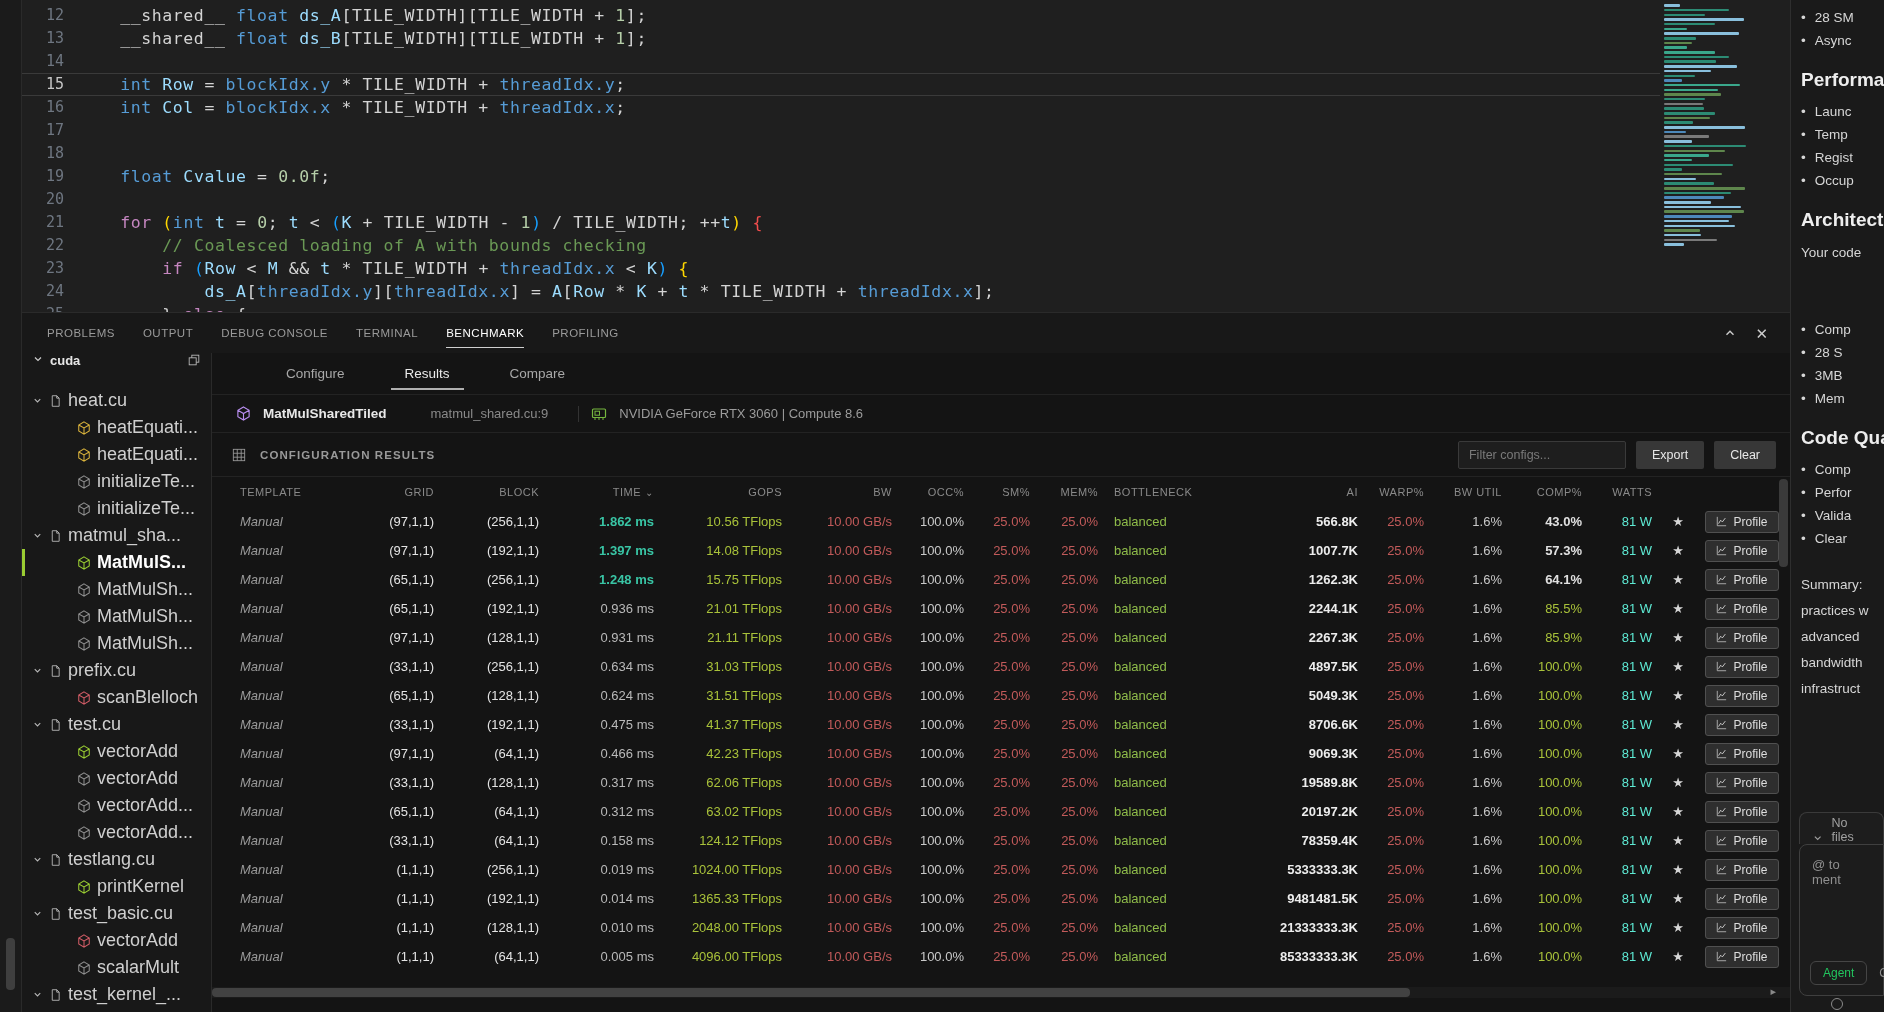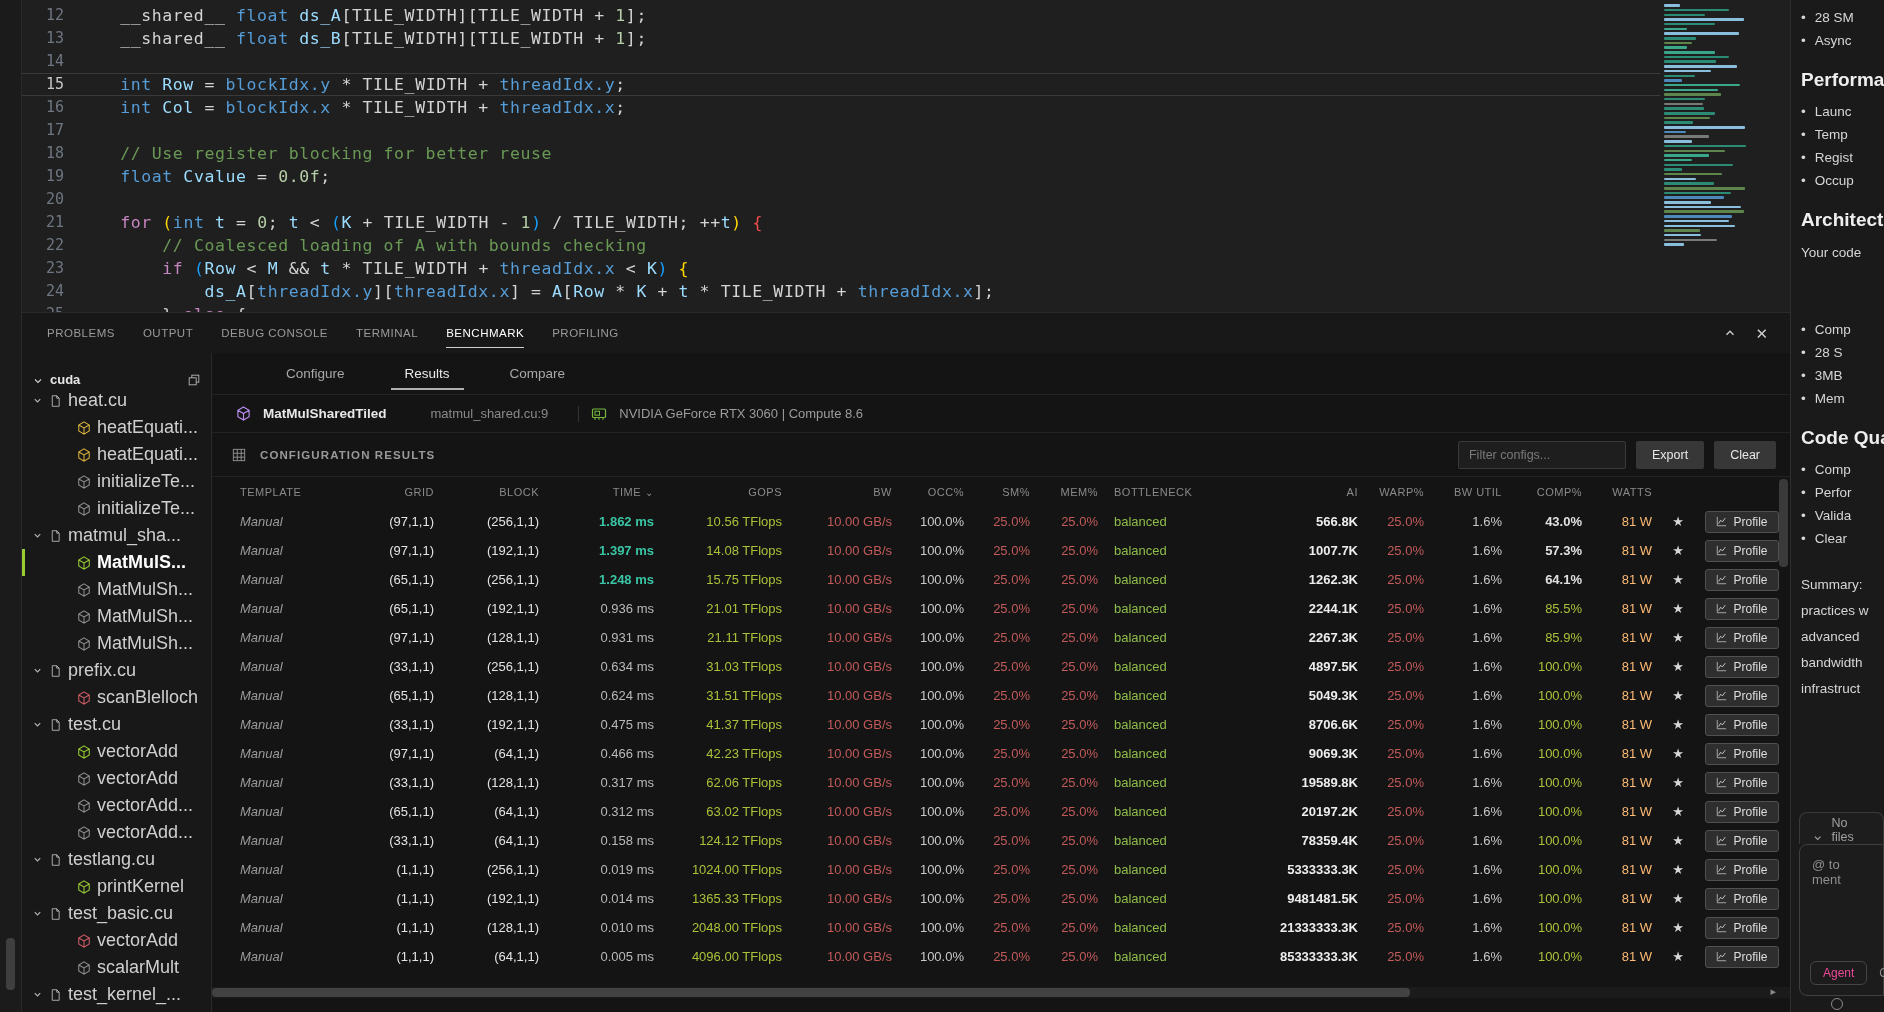--- a/index.html
+++ b/index.html
@@ -38,21 +38,21 @@
   .ptab.active { color:#ffffff; }
   .ptab.active::after { content:""; position:absolute; left:14px; right:14px; bottom:5px; height:1.5px; background:#d0d0d0; }
   .tab-actions { margin-left:auto; margin-right:22px; display:flex; gap:18px; align-items:center; color:#cccccc; }
   .tab-actions svg { display:block; }
   .close-x { font-size:15px; line-height:1; cursor:pointer; }
 
   .panel-body { flex:1; display:flex; overflow:hidden; }
 
   
   .sidebar { width:190px; flex:none; background:#181818; border-right:1px solid #2a2a2a; overflow:hidden; }
-  .sb-header { height:34px; display:flex; align-items:flex-end; padding:0 10px 0 10px; color:#e6e6e6;
+  .sb-header { height:34px; display:flex; align-items:flex-start; padding:0 10px 0 10px; color:#e6e6e6;
     font-weight:bold; font-size:13px; gap:6px; }
   .sb-header .spacer { flex:1; }
   .tree-item { height:27px; display:flex; align-items:center; font-size:18px; color:#cfcfcf; cursor:pointer; gap:6px; }
   .tree-item.file { padding-left:10px; }
   .tree-item.kernel { padding-left:55px; }
   .tree-item.kernel.selected { padding-left:52px; border-left:3px solid #9acd32; color:#ffffff; font-weight:bold; }
   .tree-item svg { flex:none; }
   .tree-item .lbl { white-space:nowrap; overflow:hidden; }
   .cube-yellow { color:#d9b23c; } .cube-gray { color:#8f8f8f; } .cube-green { color:#9acd32; }
   .cube-red { color:#d05c66; } .cube-purple { color:#b98ef0; }
@@ -85,21 +85,21 @@
   .al { text-align:left; padding-left:10px; } .ar { text-align:right; padding-right:6px; } .ac { text-align:center; }
   .c-template { font-style:italic; color:#9a9a9a; }
   .c-grid, .c-block { color:#e4e4e4; }
   .c-time { color:#b9b9b9; } .c-time.best { color:#39c5a5; font-weight:bold; }
   .c-gops { color:#a9c23a; }
   .c-bw, .c-sm, .c-mem, .c-warp, .c-bwutil { color:#c25a5a; }
   .c-occ { color:#c9c9c9; }
   .c-bottleneck { color:#8fbc4a; }
   .c-ai { color:#ededed; font-weight:bold; }
   .c-comp { color:#e0e0e0; font-weight:bold; } .c-comp.green { color:#a9c23a; font-weight:normal; }
-  .c-watts { color:#fdba74; }
+  .c-watts { color:#5eead4; }
   .star { color:#d6d6d6; font-size:13px; cursor:pointer; }
   .profile-btn { display:inline-flex; align-items:center; gap:6px; height:22px; padding:0 10px;
     background:#2e2e2e; border:1px solid #505050; border-radius:3px; color:#dddddd; font-size:12px; cursor:pointer; }
   .sort-ind { font-size:10px; color:#8a8a8a; margin-left:4px; }
   .vscroll { position:absolute; right:2px; top:2px; width:9px; height:88px; background:#4a4a4a; border-radius:4px; opacity:.7; }
 
   .hscroll { height:11px; flex:none; margin:4px 0 0 0; position:relative; background:#1b1b1b; }
   .hthumb { position:absolute; left:0; top:1px; height:9px; width:1198px; background:#424242; border-radius:4px; }
   .harrow { position:absolute; right:14px; top:-2px; color:#8a8a8a; font-size:11px; }
   .panel-foot { height:14px; flex:none; }
@@ -113,21 +113,21 @@
   .doc-line.heading { height:24px; line-height:24px; font-weight:bold; color:#eeeeee; font-size:19px; margin-top:16px; margin-bottom:8px; }
   .doc-line.text { height:26px; line-height:26px; }
   .doc-line.spacer { height:22px; }
   .doc-line.spacer-l { height:52px; }
   .chat { flex:none; padding:0 0 0 8px; }
   .chat-context { height:32px; border:1px solid #3a3a3a; border-bottom:none; border-radius:8px 8px 0 0;
     display:flex; align-items:flex-end; gap:8px; color:#a0a0a0; font-size:12.5px; padding:0 12px; background:#1d1d1d; }
   .chat-input { height:152px; border:1px solid #3f3f3f; border-radius:8px 0 0 8px; background:#1c1c1c; position:relative; padding:12px; }
   .chat-placeholder { color:#8f8f8f; font-size:13px; }
   .chat-chips { position:absolute; left:10px; bottom:10px; display:flex; align-items:center; gap:12px; }
-  .agent-chip { border:1px solid #454545; border-radius:6px; padding:4px 12px; color:#ec4899; font-size:12px; cursor:pointer; }
+  .agent-chip { border:1px solid #454545; border-radius:6px; padding:4px 12px; color:#22c55e; font-size:12px; cursor:pointer; }
   .model-label { color:#8f8f8f; font-size:12px; cursor:pointer; }
   .right-foot { height:16px; display:flex; align-items:center; padding-left:40px; }
   .ring-icon { width:12px; height:12px; border:1.5px solid #8a8a8a; border-radius:50%; }
 </style>
 </head>
 <body>
 
 <div class="screen">
   <div class="left-strip">
     <div class="strip-thumb"></div>
@@ -135,21 +135,21 @@
 
   <div class="main-col">
     <div class="editor">
       <div class="code-col" id="code-lines">
           <div class="code-line"><span class="ln">12</span><span class="lt"><span class="tk">    __shared__ </span><span class="tk k">float</span><span class="tk"> </span><span class="tk v">ds_A</span><span class="tk">[</span><span class="tk">TILE_WIDTH</span><span class="tk">][</span><span class="tk">TILE_WIDTH</span><span class="tk"> + </span><span class="tk n">1</span><span class="tk">];</span></span></div>
           <div class="code-line"><span class="ln">13</span><span class="lt"><span class="tk">    __shared__ </span><span class="tk k">float</span><span class="tk"> </span><span class="tk v">ds_B</span><span class="tk">[</span><span class="tk">TILE_WIDTH</span><span class="tk">][</span><span class="tk">TILE_WIDTH</span><span class="tk"> + </span><span class="tk n">1</span><span class="tk">];</span></span></div>
           <div class="code-line"><span class="ln">14</span><span class="lt"></span></div>
           <div class="code-line cur"><span class="ln">15</span><span class="lt"><span class="tk">    </span><span class="tk k">int</span><span class="tk"> </span><span class="tk v">Row</span><span class="tk"> = </span><span class="tk b">blockIdx.y</span><span class="tk"> * </span><span class="tk">TILE_WIDTH</span><span class="tk"> + </span><span class="tk b">threadIdx.y</span><span class="tk">;</span></span></div>
           <div class="code-line"><span class="ln">16</span><span class="lt"><span class="tk">    </span><span class="tk k">int</span><span class="tk"> </span><span class="tk v">Col</span><span class="tk"> = </span><span class="tk b">blockIdx.x</span><span class="tk"> * </span><span class="tk">TILE_WIDTH</span><span class="tk"> + </span><span class="tk b">threadIdx.x</span><span class="tk">;</span></span></div>
           <div class="code-line"><span class="ln">17</span><span class="lt"></span></div>
-          <div class="code-line"><span class="ln">18</span><span class="lt"><span class="tk">    </span><span class="tk c">// Use register blocking for better reuse</span></span></div>
+          <div class="code-line"><span class="ln">18</span></div>
           <div class="code-line"><span class="ln">19</span><span class="lt"><span class="tk">    </span><span class="tk k">float</span><span class="tk"> </span><span class="tk v">Cvalue</span><span class="tk"> = </span><span class="tk n">0.0f</span><span class="tk">;</span></span></div>
           <div class="code-line"><span class="ln">20</span><span class="lt"></span></div>
           <div class="code-line"><span class="ln">21</span><span class="lt"><span class="tk">    </span><span class="tk p">for</span><span class="tk"> </span><span class="tk g">(</span><span class="tk k">int</span><span class="tk"> </span><span class="tk v">t</span><span class="tk"> = </span><span class="tk n">0</span><span class="tk">; </span><span class="tk v">t</span><span class="tk"> &lt; </span><span class="tk u">(</span><span class="tk v">K</span><span class="tk"> + TILE_WIDTH - </span><span class="tk n">1</span><span class="tk u">)</span><span class="tk"> / TILE_WIDTH; ++</span><span class="tk v">t</span><span class="tk g">)</span><span class="tk"> </span><span class="tk r">{</span></span></div>
           <div class="code-line"><span class="ln">22</span><span class="lt"><span class="tk">        </span><span class="tk c">// Coalesced loading of A with bounds checking</span></span></div>
           <div class="code-line"><span class="ln">23</span><span class="lt"><span class="tk">        </span><span class="tk p">if</span><span class="tk"> </span><span class="tk u">(</span><span class="tk v">Row</span><span class="tk"> &lt; </span><span class="tk v">M</span><span class="tk"> &amp;&amp; </span><span class="tk v">t</span><span class="tk"> * TILE_WIDTH + </span><span class="tk b">threadIdx.x</span><span class="tk"> &lt; </span><span class="tk v">K</span><span class="tk u">)</span><span class="tk"> </span><span class="tk g">{</span></span></div>
           <div class="code-line"><span class="ln">24</span><span class="lt"><span class="tk">            </span><span class="tk v">ds_A</span><span class="tk">[</span><span class="tk b">threadIdx.y</span><span class="tk">][</span><span class="tk b">threadIdx.x</span><span class="tk">] = </span><span class="tk v">A</span><span class="tk">[</span><span class="tk v">Row</span><span class="tk"> * </span><span class="tk v">K</span><span class="tk"> + </span><span class="tk v">t</span><span class="tk"> * TILE_WIDTH + </span><span class="tk b">threadIdx.x</span><span class="tk">];</span></span></div>
           <div class="code-line"><span class="ln">25</span><span class="lt"><span class="tk">        } </span><span class="tk p">else</span><span class="tk"> {</span></span></div>
         </div>
       <div class="minimap" id="minimap">
           <div class="mbar" style="width: 16px; background: rgb(156, 220, 254);"></div>

